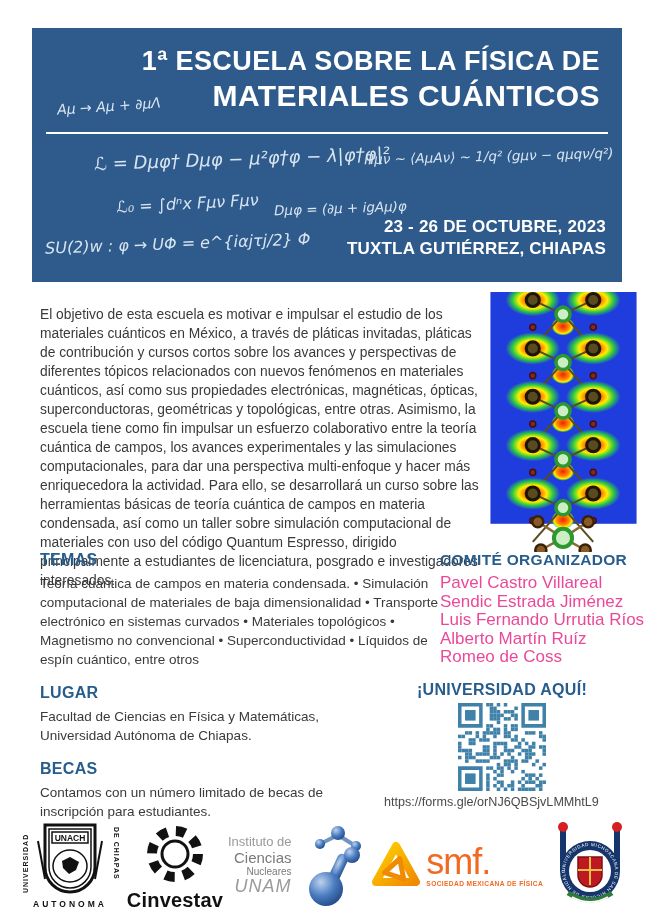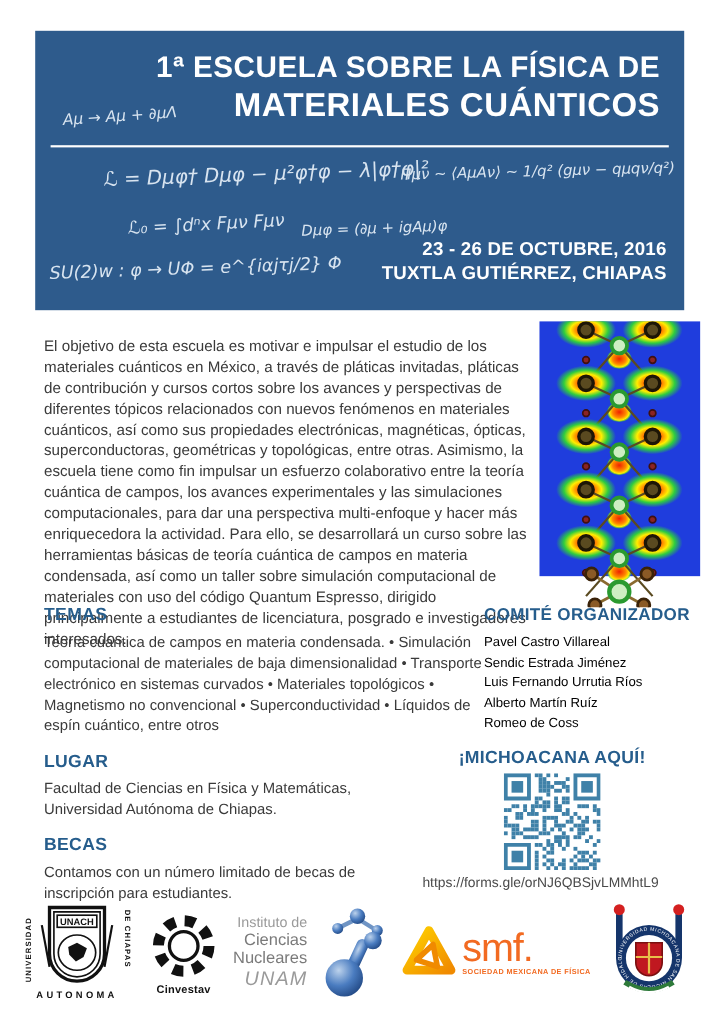--- a/index.html
+++ b/index.html
@@ -43,39 +43,39 @@
 
   
   .left-col{position:absolute;left:40px;top:551px;width:418px;}
   .sec-h{color:var(--heading,#265d8c);font-weight:bold;font-size:16px;letter-spacing:.3px;margin:0 0 5px 0;}
   .sec-b{font-size:13.5px;line-height:19px;color:#3a3a3a;margin:0 0 15px 0;}
   .sec-b .ln{display:block;}
 
   
   .committee{position:absolute;left:440px;top:551px;width:205px;}
   .committee .sec-h{font-size:15.5px;}
-  .member{font-size:12px;line-height:18.6px;color:#000000;}
+  .member{font-size:17px;line-height:18.6px;color:#ec4899;}
   .register{position:absolute;left:395px;top:681px;width:214px;text-align:center;}
   .register .sec-h{font-size:16px;margin-bottom:4px;}
   .qr{width:88px;height:88px;margin:2px auto 0;}
   .url{position:absolute;left:384px;top:795px;font-size:12.6px;color:#4a4a4a;white-space:nowrap;}
 
   
   .footer{
     position:absolute;left:0;top:816px;width:650px;height:100px;
     display:flex;align-items:center;justify-content:space-between;padding:0 18px;
   }
   .logo{display:flex;align-items:center;justify-content:flex-start;}
   .cinvestav-wrap{display:flex;flex-direction:column;align-items:center;}
-  .cinvestav-label{font-weight:bold;font-size:10px;color:#111;margin-top:2px;letter-spacing:.2px;}
+  .cinvestav-label{font-weight:bold;font-size:20px;color:#111;margin-top:2px;letter-spacing:.2px;}
   .icn-wrap{display:flex;align-items:center;gap:16px;}
   .icn-text{text-align:right;line-height:1.1;}
   .icn-l1{color:#9a9a9a;font-size:13px;}
   .icn-l2{color:#7a7a7a;font-size:15px;}
-  .icn-l3{color:#7a7a7a;font-size:15px;}
+  .icn-l3{color:#7a7a7a;font-size:10px;}
   .icn-l4{color:#9a9a9a;font-size:18px;letter-spacing:1px;font-style:italic;}
   .smf-wrap{display:flex;align-items:center;gap:4px;}
   .smf-text{line-height:1;}
   .smf-name{color:var(--smf-orange,#f26a21);font-weight:normal;font-size:36px;letter-spacing:-1px;}
   .smf-sub{color:var(--smf-orange,#f26a21);font-weight:bold;font-size:6.6px;letter-spacing:.4px;margin-top:1px;}
 </style>
 </head>
 <body>
 
 <div class="page">
@@ -86,21 +86,21 @@
       <span class="l2">MATERIALES CUÁNTICOS</span>
     </div>
     <span class="hand eq-gauge">Aμ → Aμ + ∂μΛ</span>
     <div class="sep"></div>
     <span class="hand eq-lagrangian">ℒ = Dμφ† Dμφ − μ²φ†φ − λ|φ†φ|²</span>
     <span class="hand eq-propagator">Πμν ~ ⟨AμAν⟩ ~ 1/q² (gμν − qμqν/q²)</span>
     <span class="hand eq-action">ℒ₀ = ∫dⁿx Fμν Fμν</span>
     <span class="hand eq-covariant">Dμφ = (∂μ + igAμ)φ</span>
     <span class="hand eq-su2">SU(2)w :  φ → UΦ = e^{iαjτj/2} Φ</span>
     <div class="dates">
-      <div>23 - 26 DE OCTUBRE, 2016</div>
+      <div>23 - 26 DE OCTUBRE, 2023</div>
       <div>TUXTLA GUTIÉRREZ, CHIAPAS</div>
     </div>
   </div>
 
   <p class="intro">El objetivo de esta escuela es motivar e impulsar el estudio de los materiales cuánticos en México, a través de pláticas invitadas, pláticas de contribución y cursos cortos sobre los avances y perspectivas de diferentes tópicos relacionados con nuevos fenómenos en materiales cuánticos, así como sus propiedades electrónicas, magnéticas, ópticas, superconductoras, geométricas y topológicas, entre otras. Asimismo, la escuela tiene como fin impulsar un esfuerzo colaborativo entre la teoría cuántica de campos, los avances experimentales y las simulaciones computacionales, para dar una perspectiva multi-enfoque y hacer más enriquecedora la actividad. Para ello, se desarrollará un curso sobre las herramientas básicas de teoría cuántica de campos en materia condensada, así como un taller sobre simulación computacional de materiales con uso del código Quantum Espresso, dirigido principalmente a estudiantes de licenciatura, posgrado e investigadores interesados.</p>
 
   <div class="density-figure">
     <svg viewBox="0 0 145 258" width="147" height="260">
       <defs>
         <radialGradient id="lobe" cx="50%" cy="50%" r="50%">
@@ -171,21 +171,21 @@
   <div class="committee">
     <h3 class="sec-h">COMITÉ ORGANIZADOR</h3>
     <div class="member">Pavel Castro Villareal</div>
     <div class="member">Sendic Estrada Jiménez</div>
     <div class="member">Luis Fernando Urrutia Ríos</div>
     <div class="member">Alberto Martín Ruíz</div>
     <div class="member">Romeo de Coss</div>
   </div>
 
   <div class="register">
-    <h3 class="sec-h">¡MICHOACANA AQUÍ!</h3>
+    <h3 class="sec-h">¡UNIVERSIDAD AQUÍ!</h3>
     <div class="qr"><svg viewBox="0 0 25 25" width="100%" height="100%" fill="#3f81a8">
           <rect x="8" y="0" width="1" height="1"></rect>
           <rect x="9" y="0" width="1" height="1"></rect>
           <rect x="11" y="0" width="1" height="1"></rect>
           <rect x="13" y="0" width="1" height="1"></rect>
           <rect x="9" y="1" width="1" height="1"></rect>
           <rect x="10" y="1" width="1" height="1"></rect>
           <rect x="16" y="1" width="1" height="1"></rect>
           <rect x="9" y="2" width="1" height="1"></rect>
           <rect x="10" y="2" width="1" height="1"></rect>

